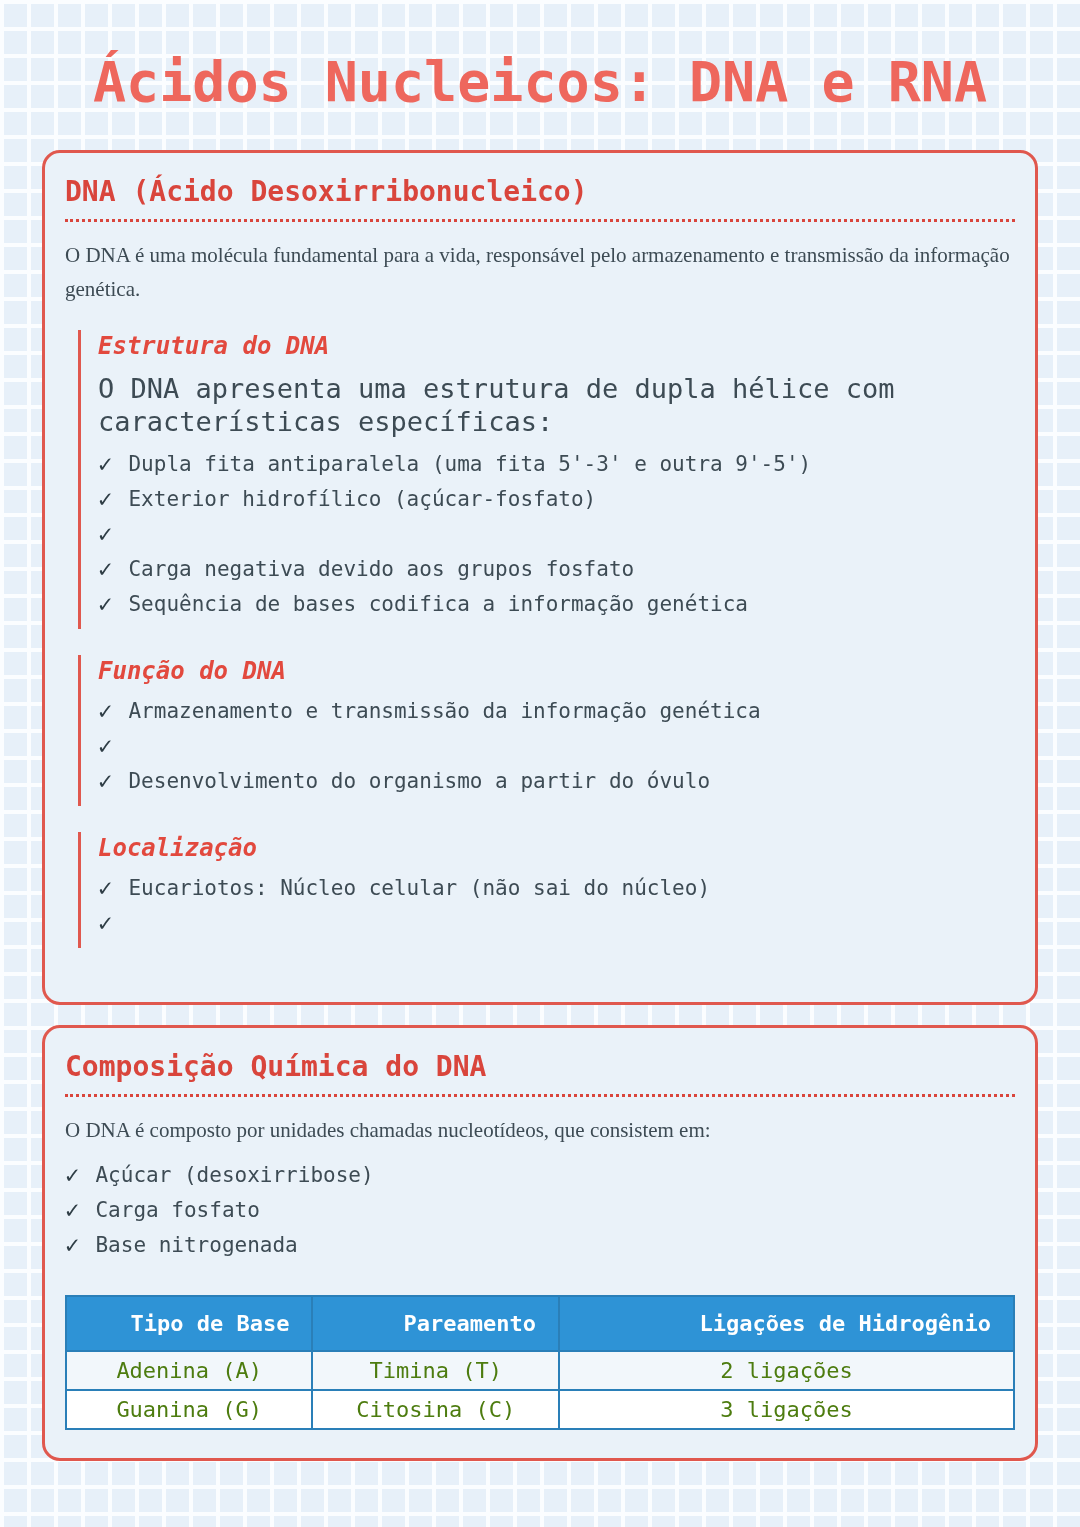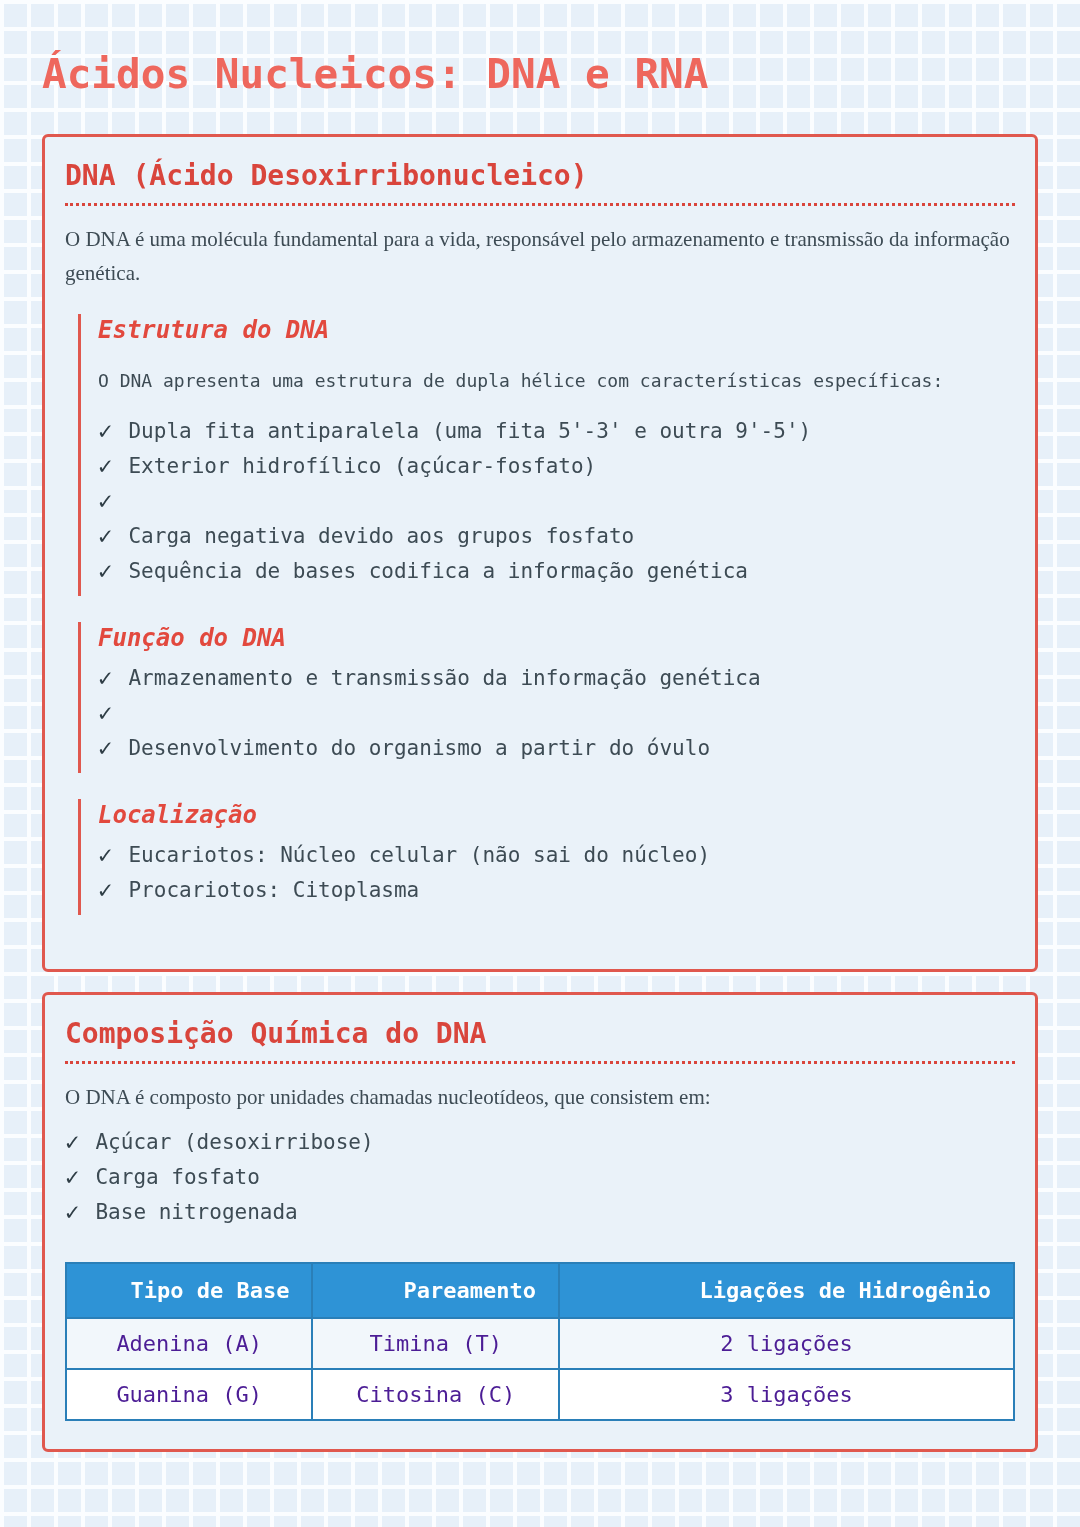--- a/index.html
+++ b/index.html
@@ -13,32 +13,33 @@
     background-color: #e7f0f9;
     background-image:
       linear-gradient(to right, #fbfdff 4px, transparent 4px),
       linear-gradient(to bottom, #fbfdff 4px, transparent 4px);
     background-size: 27px 27px;
   }
 
   .page { padding: 0 42px; }
 
   .page-title {
-    font-size: 41px;
+    text-align: center;
+    font-size: 55px;
     font-weight: bold;
     color: #ee675d;
     padding-top: 50px;
     margin-bottom: 36px;
     letter-spacing: 0px;
   }
 
   .card {
     background: #eaf2f9;
     border: 3px solid #e0584e;
-    border-radius: 6px;
+    border-radius: 18px;
     padding: 22px 20px 28px 20px;
     margin-bottom: 20px;
   }
 
   .card-title {
     font-size: 28px;
     font-weight: bold;
     color: #d9453c;
     padding-bottom: 11px;
     border-bottom: 3px dotted #d9453c;
@@ -61,22 +62,22 @@
 
   .sub-title {
     font-size: 24px;
     font-weight: bold;
     color: #e2493e;
     margin-bottom: 12px;
     font-style: italic;
   }
 
   .sub-body {
-    font-size: 18px;
-    line-height: 49px;
+    font-size: 27px;
+    line-height: 33px;
     color: #3d4b54;
     margin-bottom: 12px;
   }
 
   ul.check-list { list-style: none; }
 
   ul.check-list li {
     display: flex;
     align-items: flex-start;
     gap: 16px;
@@ -106,23 +107,23 @@
     color: #ffffff;
     font-size: 22px;
     font-weight: bold;
     text-align: right;
     padding: 14px 22px;
     border: 2px solid #2a7fb8;
   }
 
   table.pairing-table td {
     font-size: 22px;
-    color: #4c1d95;
+    color: #4d7c0f;
     text-align: center;
-    padding: 12px 10px;
+    padding: 6px 10px;
     border: 2px solid #2a7fb8;
     background: #ffffff;
   }
 
   table.pairing-table tr:first-child td { background: #f2f7fb; }
 
   .col-base { width: 26%; }
   .col-pair { width: 26%; }
   .col-bonds { width: 48%; }
 </style>
@@ -182,21 +183,20 @@
 
     <div class="subsection">
       <h3 class="sub-title">Localização</h3>
       <ul class="check-list">
           <li>
             <span class="check">✓</span>
             <span>Eucariotos: Núcleo celular (não sai do núcleo)</span>
           </li>
           <li>
             <span class="check">✓</span>
-            <span>Procariotos: Citoplasma</span>
           </li>
         </ul>
     </div>
   </section>
 
   <section class="card">
     <h2 class="card-title">Composição Química do DNA</h2>
     <p class="intro">O DNA é composto por unidades chamadas nucleotídeos, que consistem em:</p>
     <ul class="check-list card2-list">
         <li>

